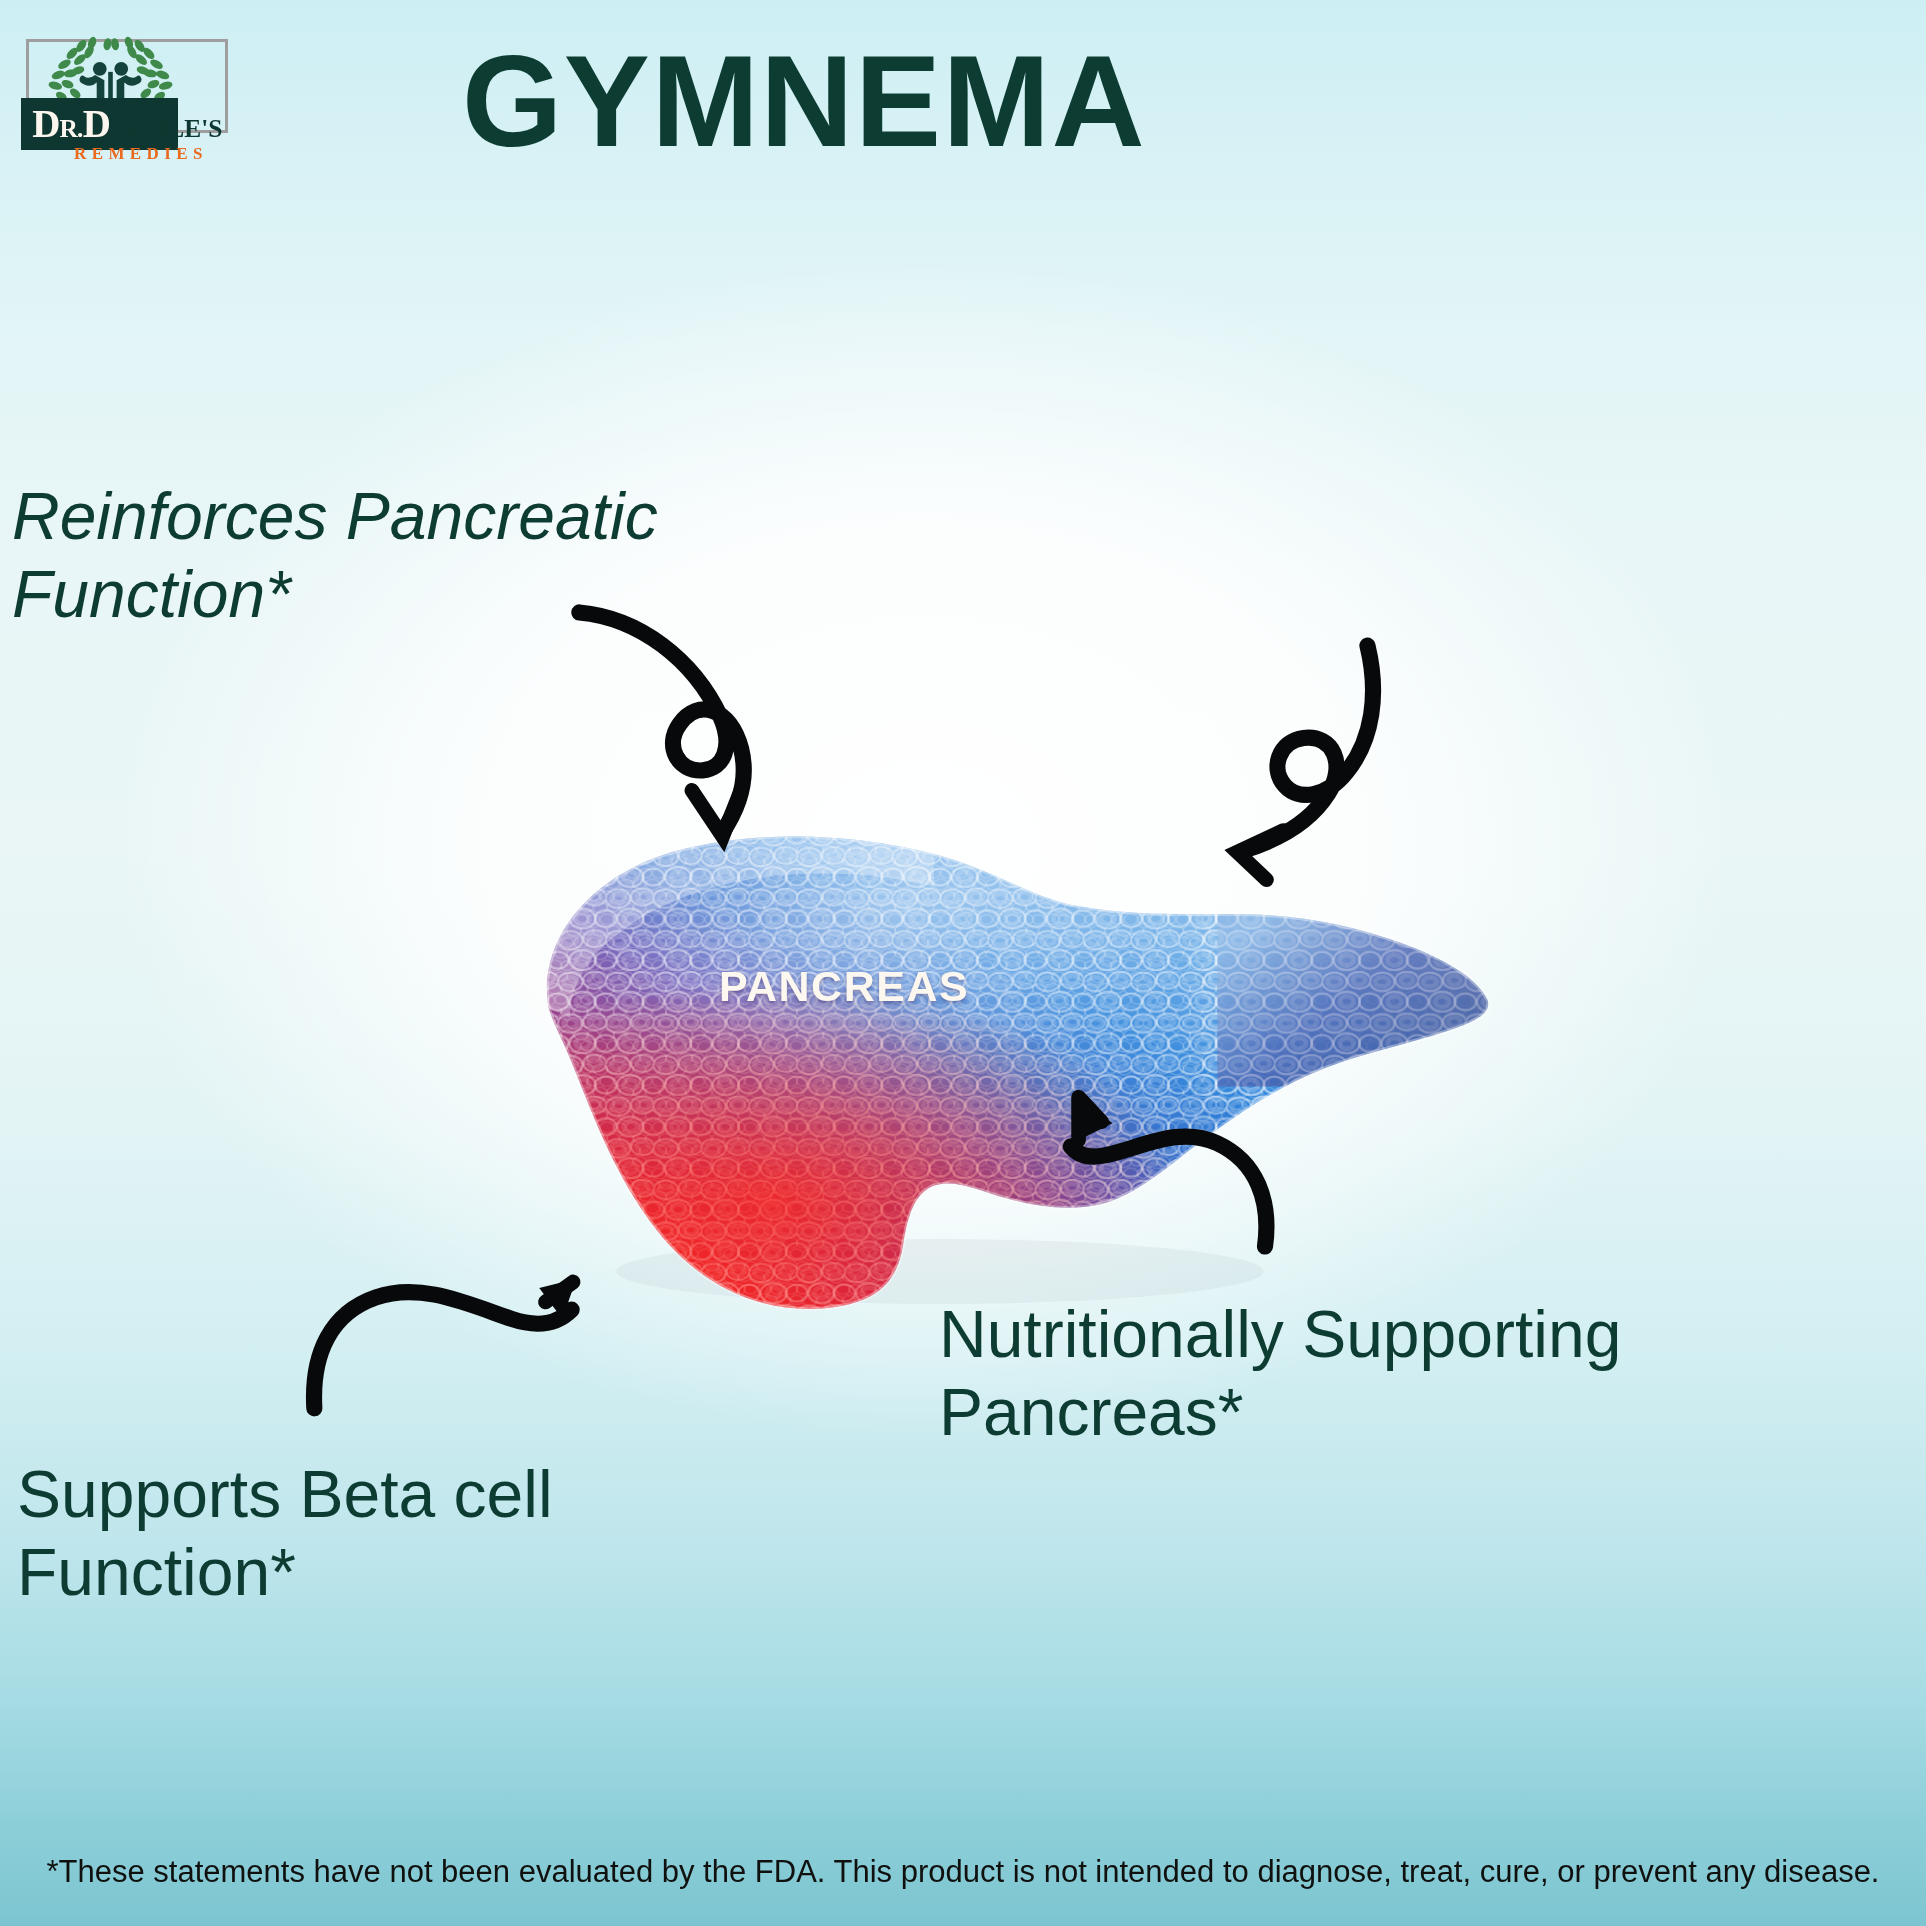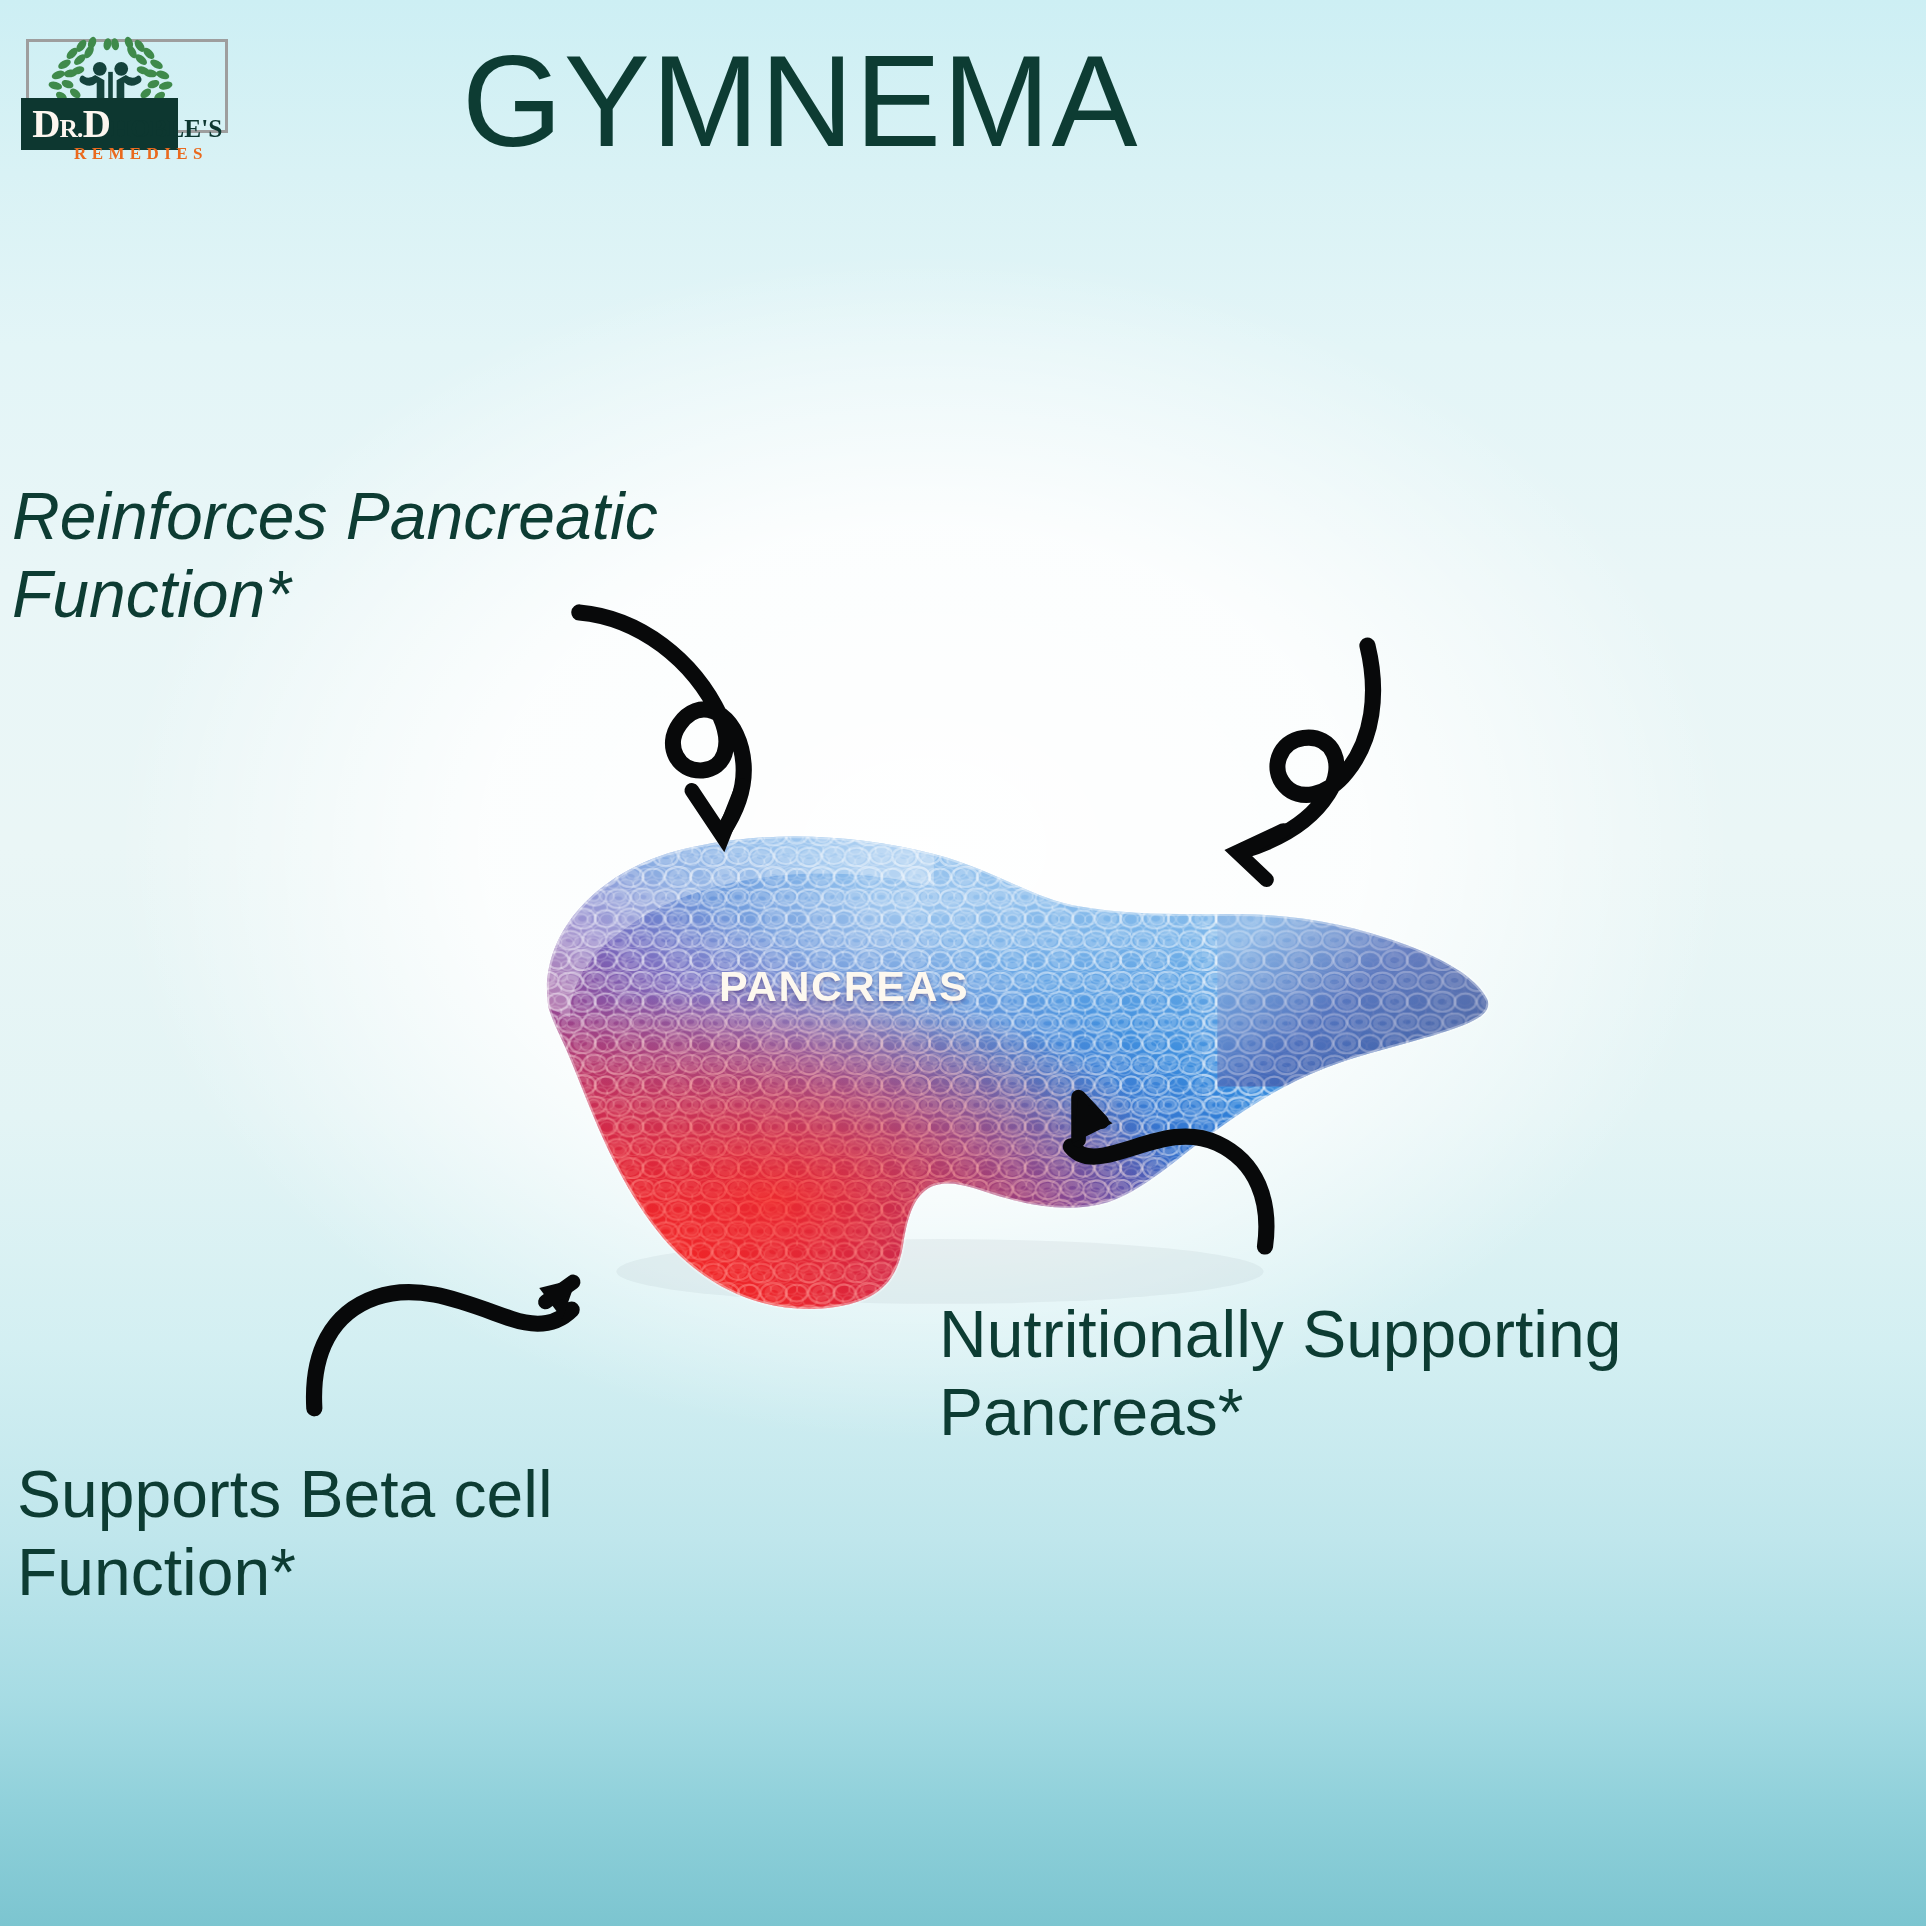--- a/index.html
+++ b/index.html
@@ -89,21 +89,21 @@
     color: #ea6a1e;
   }
 
   
   #title {
     position: absolute;
     left: 462px; top: 37px;
     width: 925px;
     text-align: left;
     font-family: "Liberation Sans", sans-serif;
-    font-weight: normal;
+    font-weight: bold;
     font-size: 129px;
     letter-spacing: 1.5px;
     color: #0d3c33;
     line-height: 1;
   }
 
   
   .callout {
     position: absolute;
     font-family: "Liberation Sans", sans-serif;
@@ -400,15 +400,16 @@
     </g>
   </svg>
 
   <div class="callout" id="callout-1">Reinforces Pancreatic
 Function*</div>
   <div class="callout" id="callout-3">Nutritionally Supporting
 Pancreas*</div>
   <div class="callout" id="callout-4">Supports Beta cell
 Function*</div>
 
+  <div id="footer">*These statements have not been evaluated by the FDA. This product is not intended to diagnose, treat, cure, or prevent any disease.</div>
 
 </div>
 
 
 </body></html>

